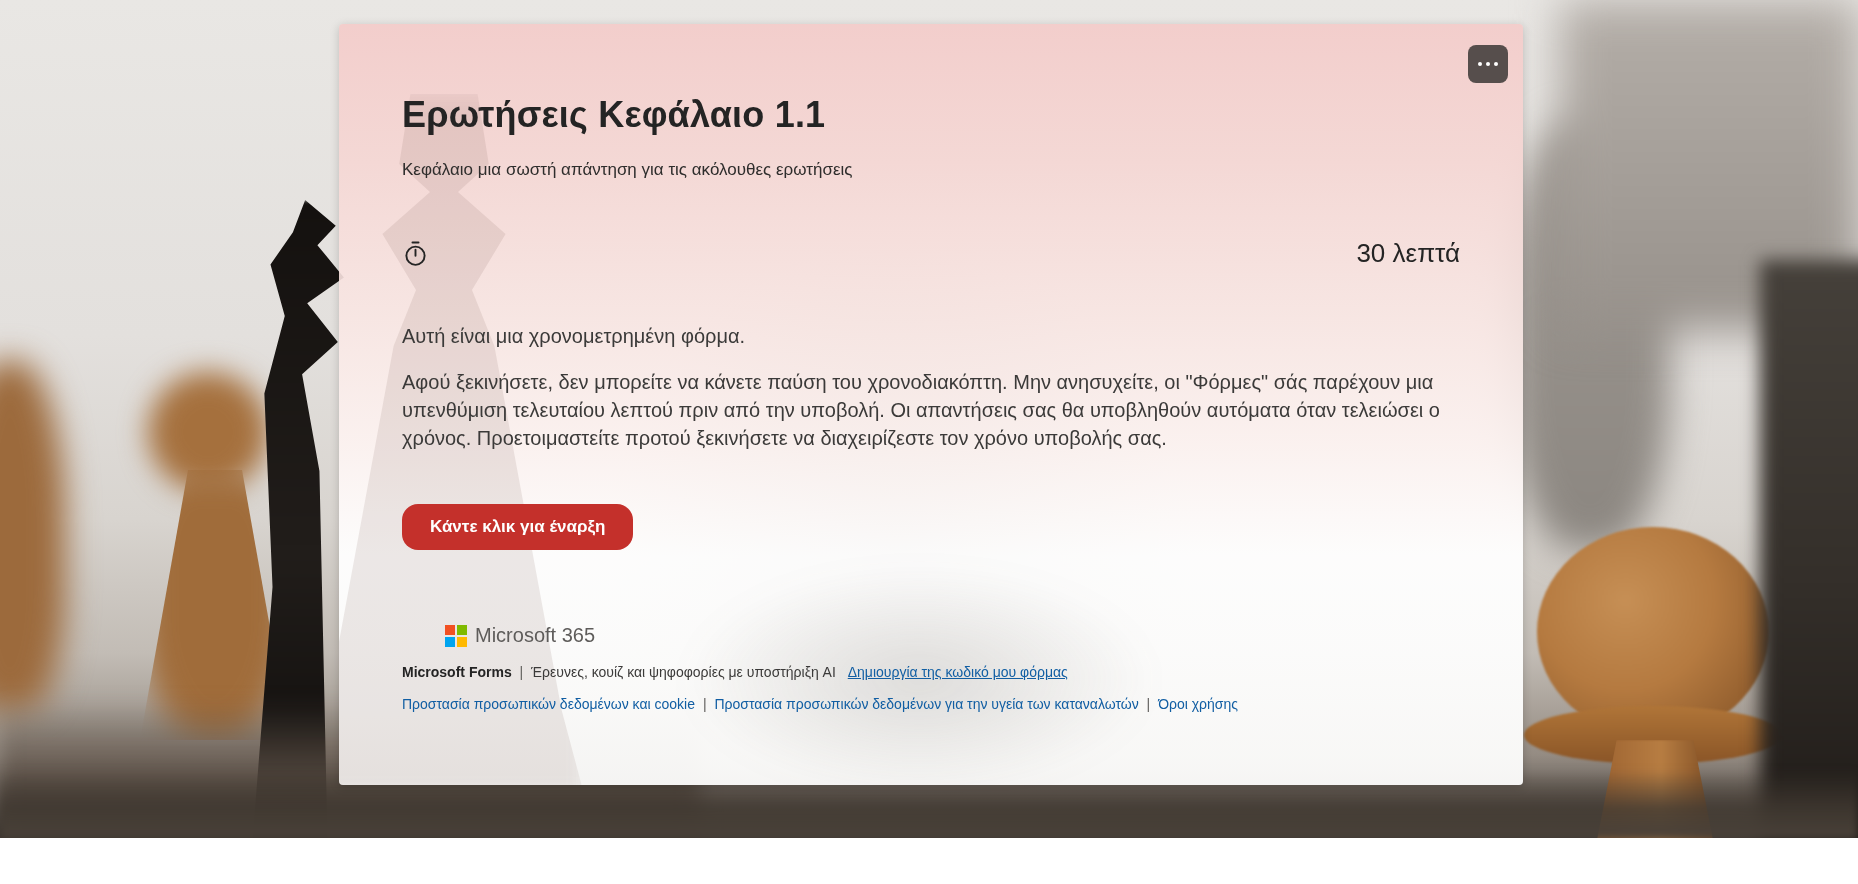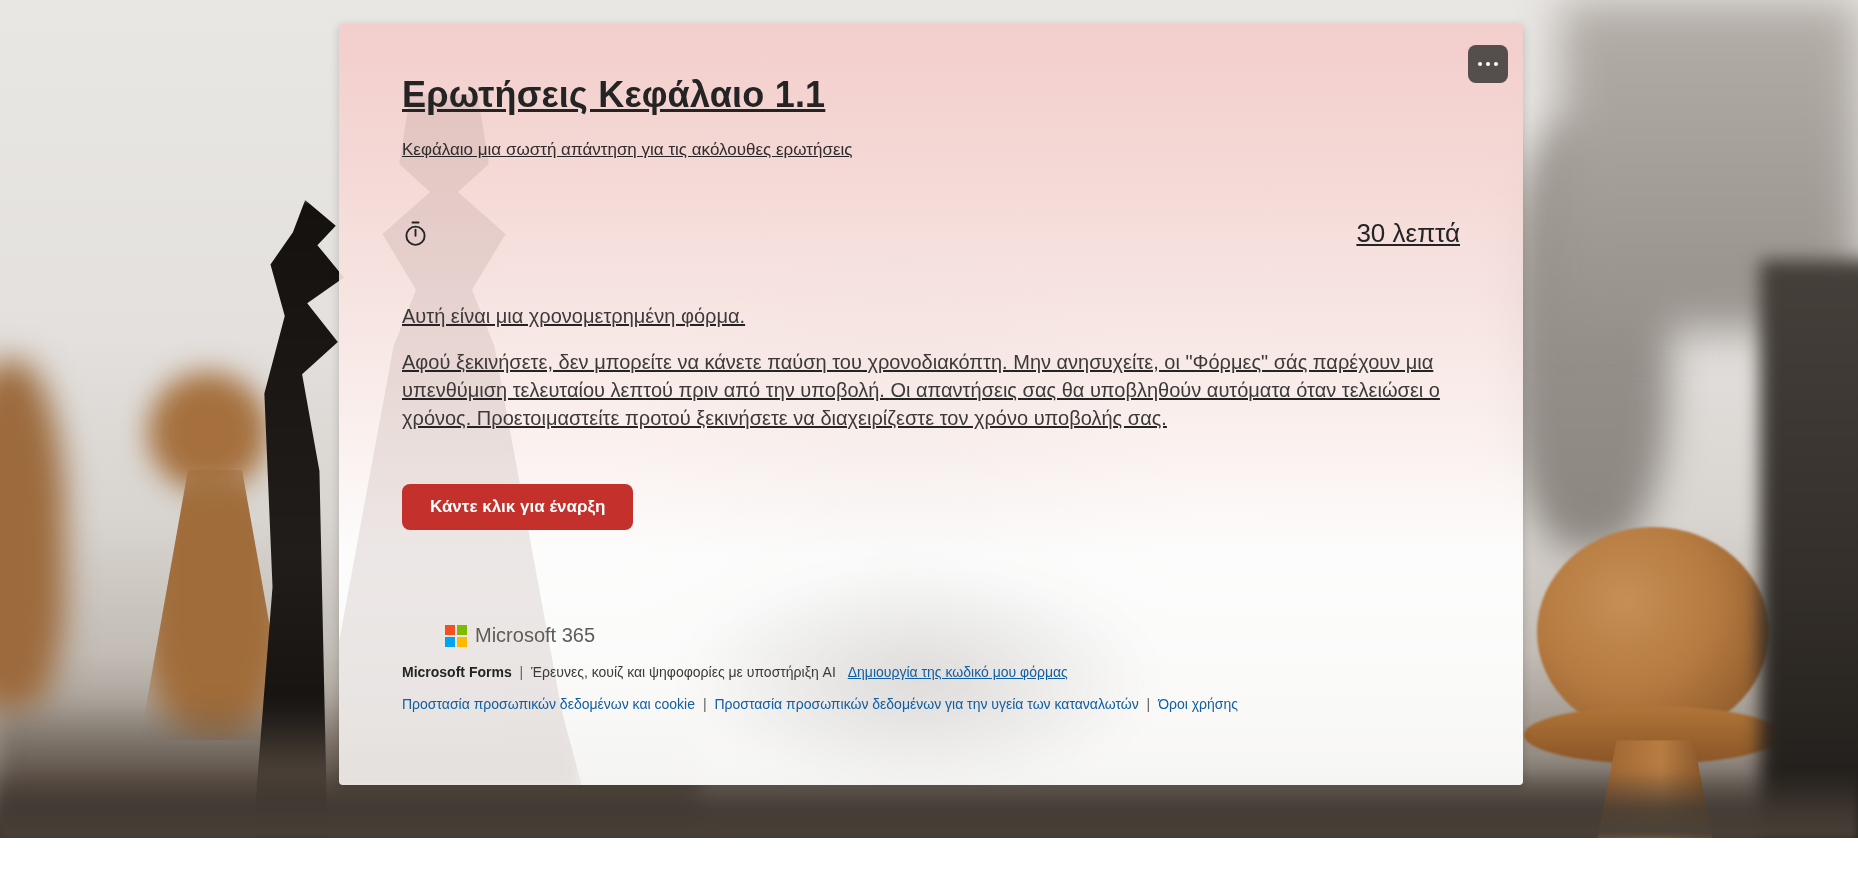--- a/index.html
+++ b/index.html
@@ -54,21 +54,21 @@
     position:absolute; left:-35px; top:70px; width:280px; height:700px;
     background:rgba(120,90,82,0.13);
     clip-path:polygon(38% 0,62% 0,66% 10%,55% 14%,72% 20%,60% 28%,68% 36%,92% 88%,100% 100%,0 100%,8% 88%,32% 36%,40% 28%,28% 20%,45% 14%,34% 10%);
     filter:blur(9px);
   }
   .card-ghost-shadow {
     position:absolute; left:340px; top:540px; width:480px; height:230px;
     background:radial-gradient(ellipse at 50% 50%,rgba(95,88,80,0.18) 0%,rgba(95,88,80,0) 70%);
     filter:blur(14px);
   }
-  .card-content { position:relative; padding:50px 63px 0 63px; height:100%;text-decoration:underline; }
+  .card-content { position:relative; padding:70px 63px 0 63px; height:100%; }
 
   .more-btn {
     position:absolute; top:21px; right:15px; width:40px; height:38px;
     background:#564e4c; border:none; border-radius:8px; cursor:pointer;
     display:flex; align-items:center; justify-content:center; gap:4px;
   }
   .more-btn .dot { width:4px; height:4px; background:#ffffff; border-radius:50%; }
 
   .form-title { font-size:36px; font-weight:600; color:#242424; letter-spacing:0.2px; }
   .form-subtitle { margin-top:24px; font-size:17px; color:#2e2d2c; }
@@ -77,21 +77,21 @@
   .timer-row svg { display:block; }
   .timer-label { font-size:26px; color:#242424; }
 
   .intro-text { margin-top:56px; font-size:20px; color:#3b3a39; }
   .desc-text  { margin-top:20px; font-size:20px; line-height:28px; color:#3b3a39; max-width:1062px; }
 
   .start-btn {
     margin-top:52px; display:inline-block; min-width:229px; height:46px; padding:0 28px;
     background:#c4302b; color:#ffffff; font-size:17px; font-weight:700;
     font-family:"Liberation Sans","DejaVu Sans",sans-serif;
-    border:none; border-radius:8px; cursor:pointer;
+    border:none; border-radius:16px; cursor:pointer;
   }
 
   
   .footer { position:absolute; left:63px; right:60px; top:600px; }
   .brand-row { display:flex; align-items:center; gap:8px;margin-left:43px; }
   .ms-logo { display:grid; grid-template-columns:10px 10px; grid-template-rows:10px 10px; gap:2px; }
   .ms-logo span { display:block; width:10px; height:10px; }
   .sq-red    { background:#f25022; }
   .sq-green  { background:#7fba00; }
   .sq-blue   { background:#00a4ef; }

